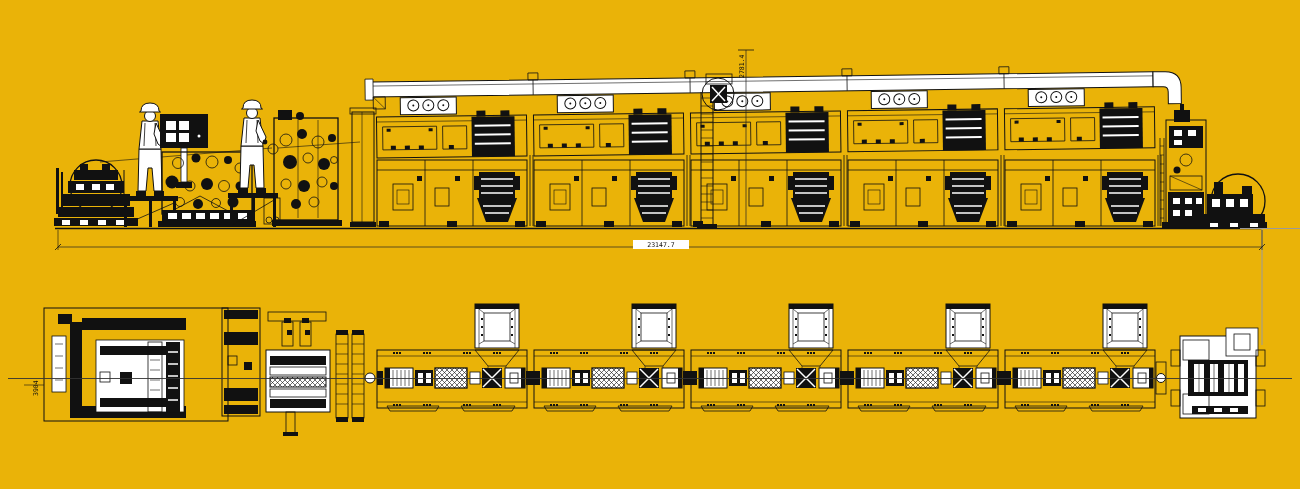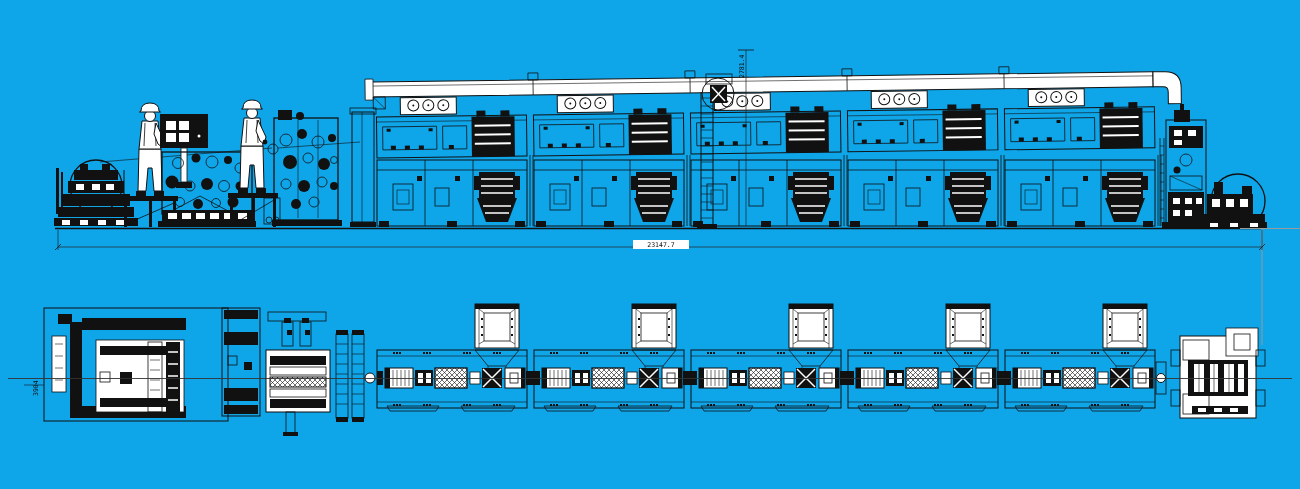--- a/index.html
+++ b/index.html
@@ -1,16 +1,16 @@
 <!DOCTYPE html>
 <html><head>
 <meta charset="utf-8">
 <style>
   html,body{margin:0;padding:0;background:#e9e9e9;}
-  .canvas{position:relative;width:1300px;height:489px;background:#0ea5e9;overflow:hidden;
+  .canvas{position:relative;width:1300px;height:489px;background:#eab308;overflow:hidden;
           font-family:"DejaVu Sans", sans-serif;}
   svg{position:absolute;left:0;top:0;}
   
   .s  {stroke:#111;fill:none;stroke-width:1}
   .s8 {stroke:#111;fill:none;stroke-width:.8}
   .s6 {stroke:#111;fill:none;stroke-width:.6}
   .s12{stroke:#111;fill:none;stroke-width:1.3}
   .k  {fill:#111;stroke:none}
   .w  {fill:#fff;stroke:#111;stroke-width:1}
   .w8 {fill:#fff;stroke:#111;stroke-width:.8}

